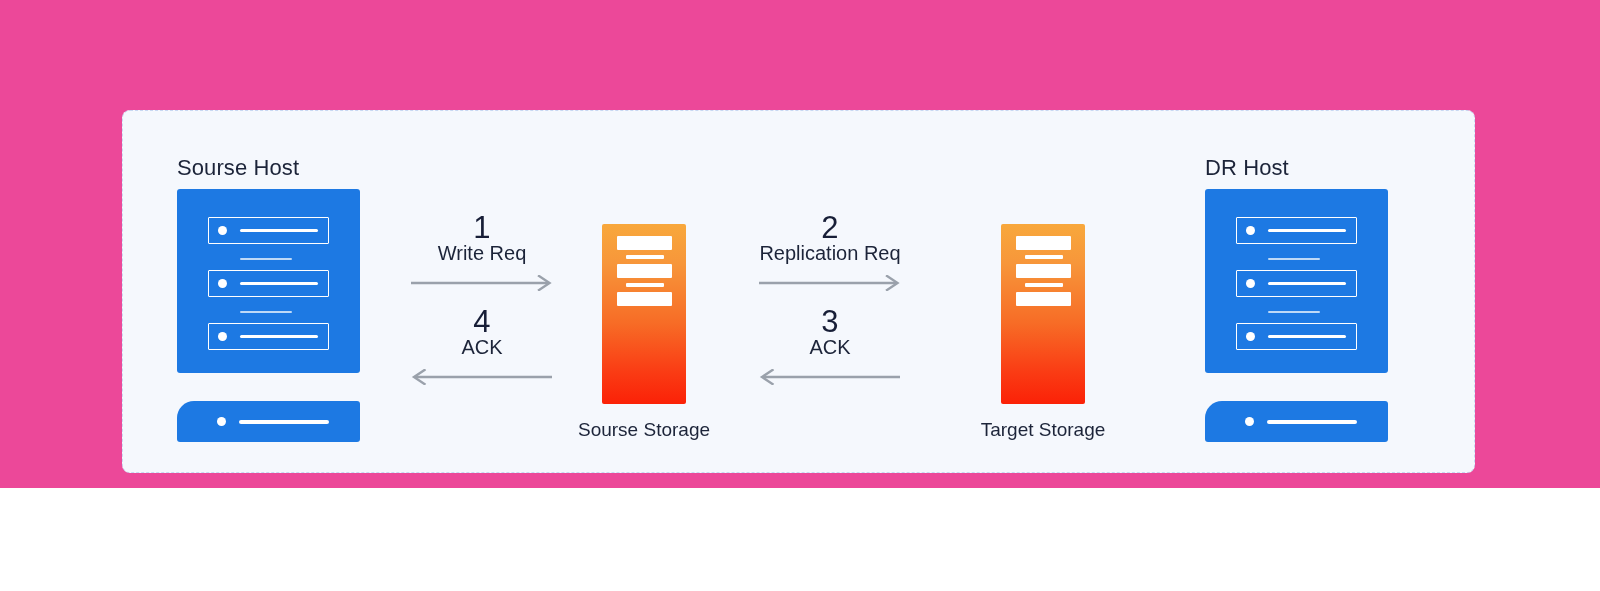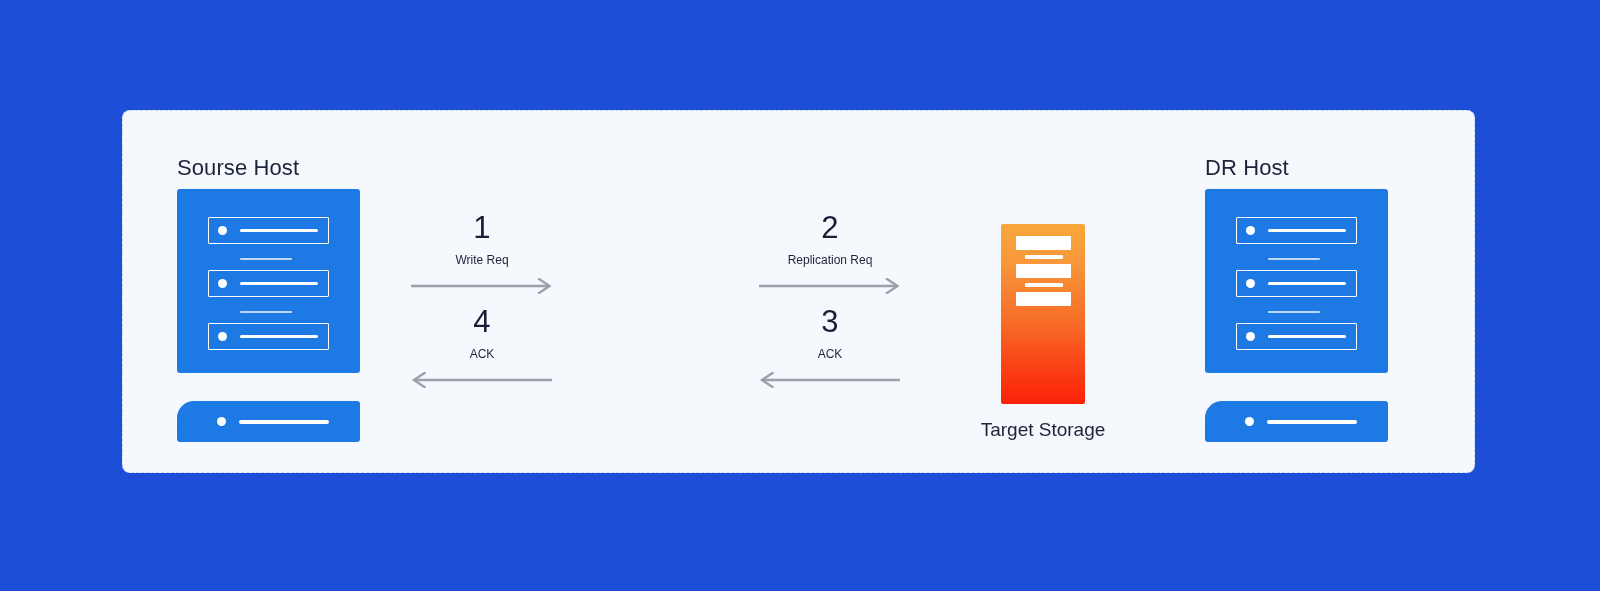--- a/index.html
+++ b/index.html
@@ -11,22 +11,22 @@
     width: 1600px;
     height: 591px;
     font-family: "Liberation Sans", "DejaVu Sans", sans-serif;
     -webkit-font-smoothing: antialiased;
     overflow: hidden;
   }
 
   #canvas {
     position: relative;
     width: 1600px;
-    height: 591px;
-    background: #1d4ed8;
+    height: 488px;
+    background: #ec4899;
   }
 
   
   .diagram-panel {
     position: absolute;
     left: 122px;
     top: 110px;
     width: 1353px;
     height: 363px;
     box-sizing: border-box;
@@ -191,25 +191,24 @@
     text-align: center;
   }
   .flow-num {
     font-size: 31px;
     color: #171e37;
     line-height: 1;
     display: block;
     letter-spacing: 0.5px;
   }
   .flow-label {
-    font-size: 12px;
+    font-size: 20px;
     color: #1c2439;
     line-height: 1;
     display: block;
-    margin-top: 11px;
     white-space: nowrap;
   }
   .flow-arrow {
     display: block;
     margin-top: 12px;
   }
 </style>
 </head>
 <body>
 
@@ -262,20 +261,32 @@
         <span class="flow-label">ACK</span>
         <span class="flow-arrow">
           <svg width="142" height="16" viewBox="0 0 142 16" xmlns="http://www.w3.org/2000/svg">
             <line x1="4" y1="8" x2="141" y2="8" stroke="#9aa1ab" stroke-width="2.4"></line>
             <polyline points="13.5,1 3,8 13.5,15" fill="none" stroke="#9aa1ab" stroke-width="2.4" stroke-linecap="square" stroke-linejoin="miter"></polyline>
           </svg>
         </span>
       </div>
     </div>
 
+    <div class="node-group" style="left:479px; width:84px;">
+      <div class="storage-icon" style="left:0px; top:113px;">
+        <div class="storage-body">
+          <div class="storage-bar b1"></div>
+          <div class="storage-thin t1"></div>
+          <div class="storage-bar b2"></div>
+          <div class="storage-thin t2"></div>
+          <div class="storage-bar b3"></div>
+        </div>
+        <div class="storage-label">Sourse Storage</div>
+      </div>
+    </div>
 
     <div class="flow-group" style="left:636px; top:0; width:142px; height:100%;">
 
       <div class="flow-item" style="top:101px;">
         <span class="flow-num">2</span>
         <span class="flow-label">Replication Req</span>
         <span class="flow-arrow">
           <svg width="142" height="16" viewBox="0 0 142 16" xmlns="http://www.w3.org/2000/svg">
             <line x1="0" y1="8" x2="137" y2="8" stroke="#9aa1ab" stroke-width="2.4"></line>
             <polyline points="128,1 138.5,8 128,15" fill="none" stroke="#9aa1ab" stroke-width="2.4" stroke-linecap="square" stroke-linejoin="miter"></polyline>

